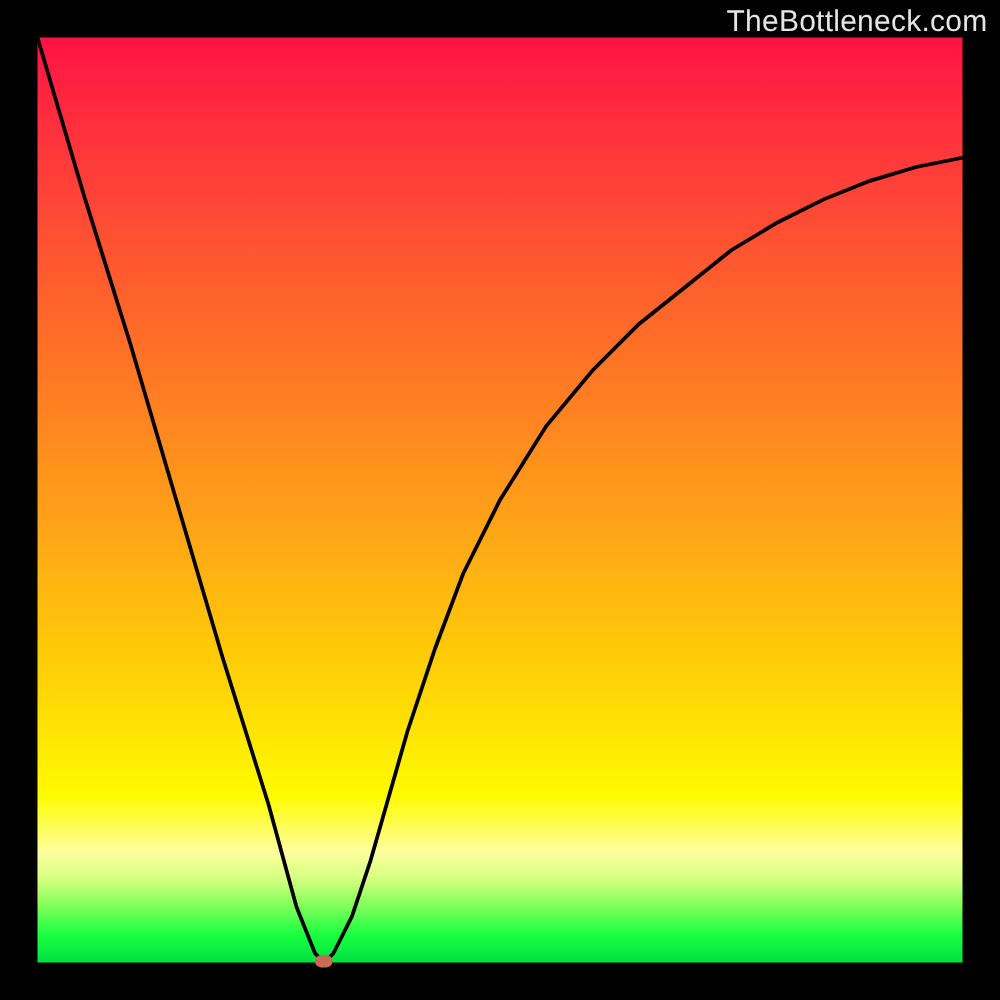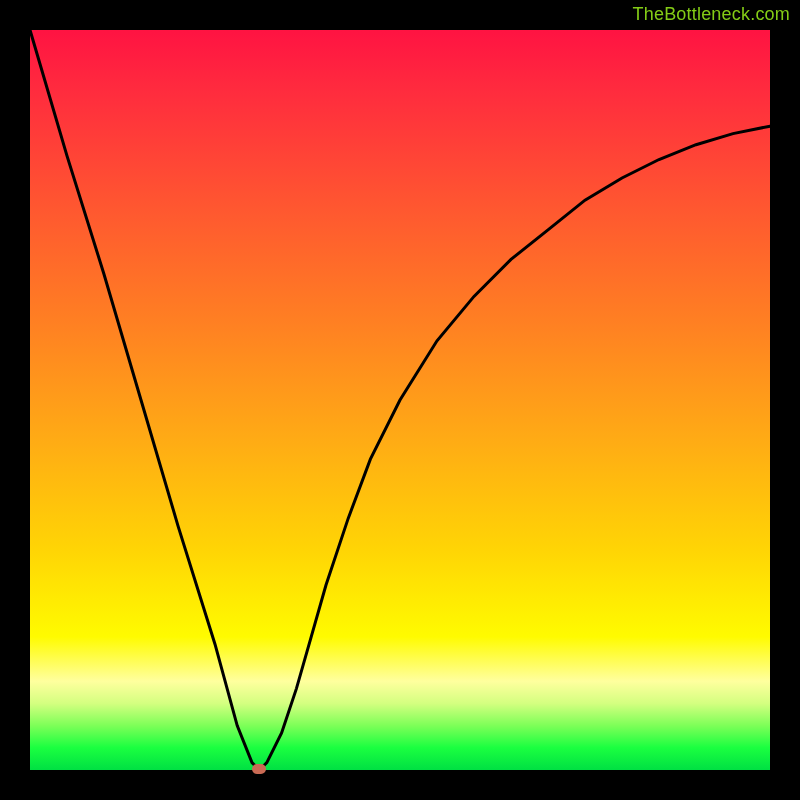--- a/index.html
+++ b/index.html
@@ -37,22 +37,22 @@
       #d4ff80 91%,
       #7dff58 94%,
       #1aff40 97%,
       #00e043 100%
     );
   }
   .watermark {
     position: absolute;
     top: 4px;
     right: 10px;
-    color: #84cc16;
-    font-size: 18px;
+    color: #e5e5e5;
+    font-size: 24px;
     letter-spacing: 0.2px;
     font-weight: 500;
   }
   svg.curve {
     position: absolute;
     left: 0;
     top: 0;
     width: 740px;
     height: 740px;
     overflow: visible;

